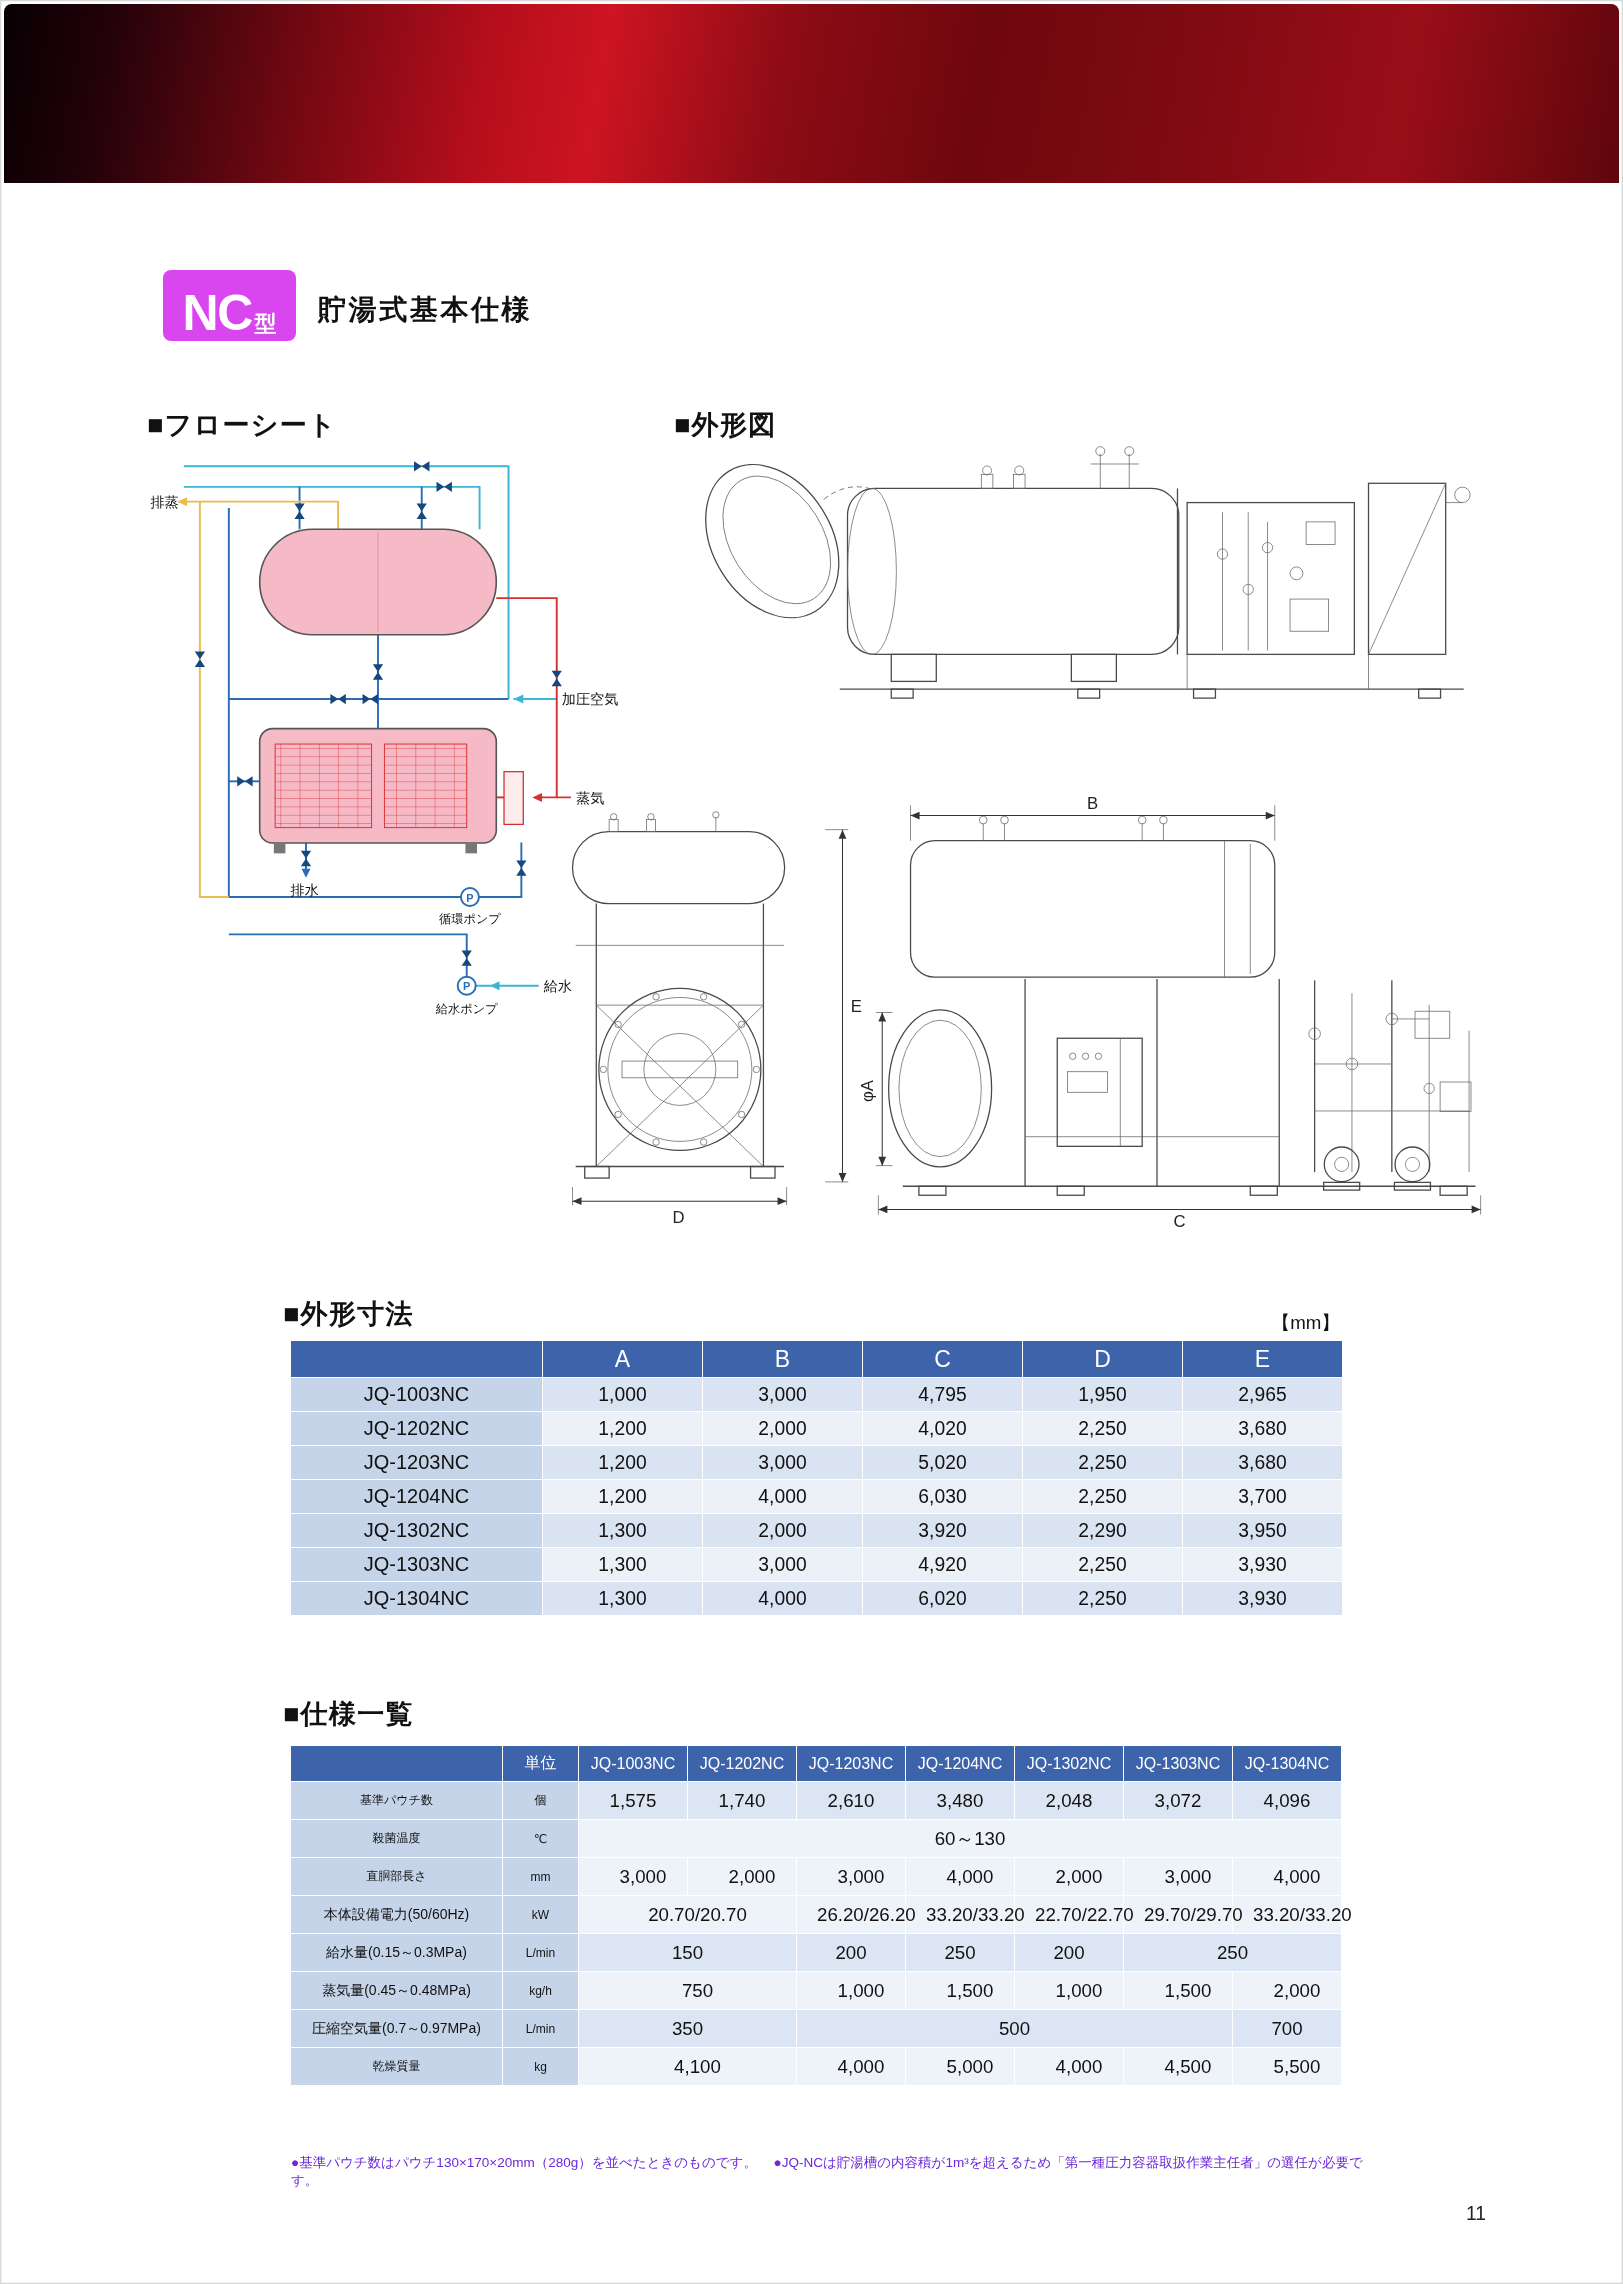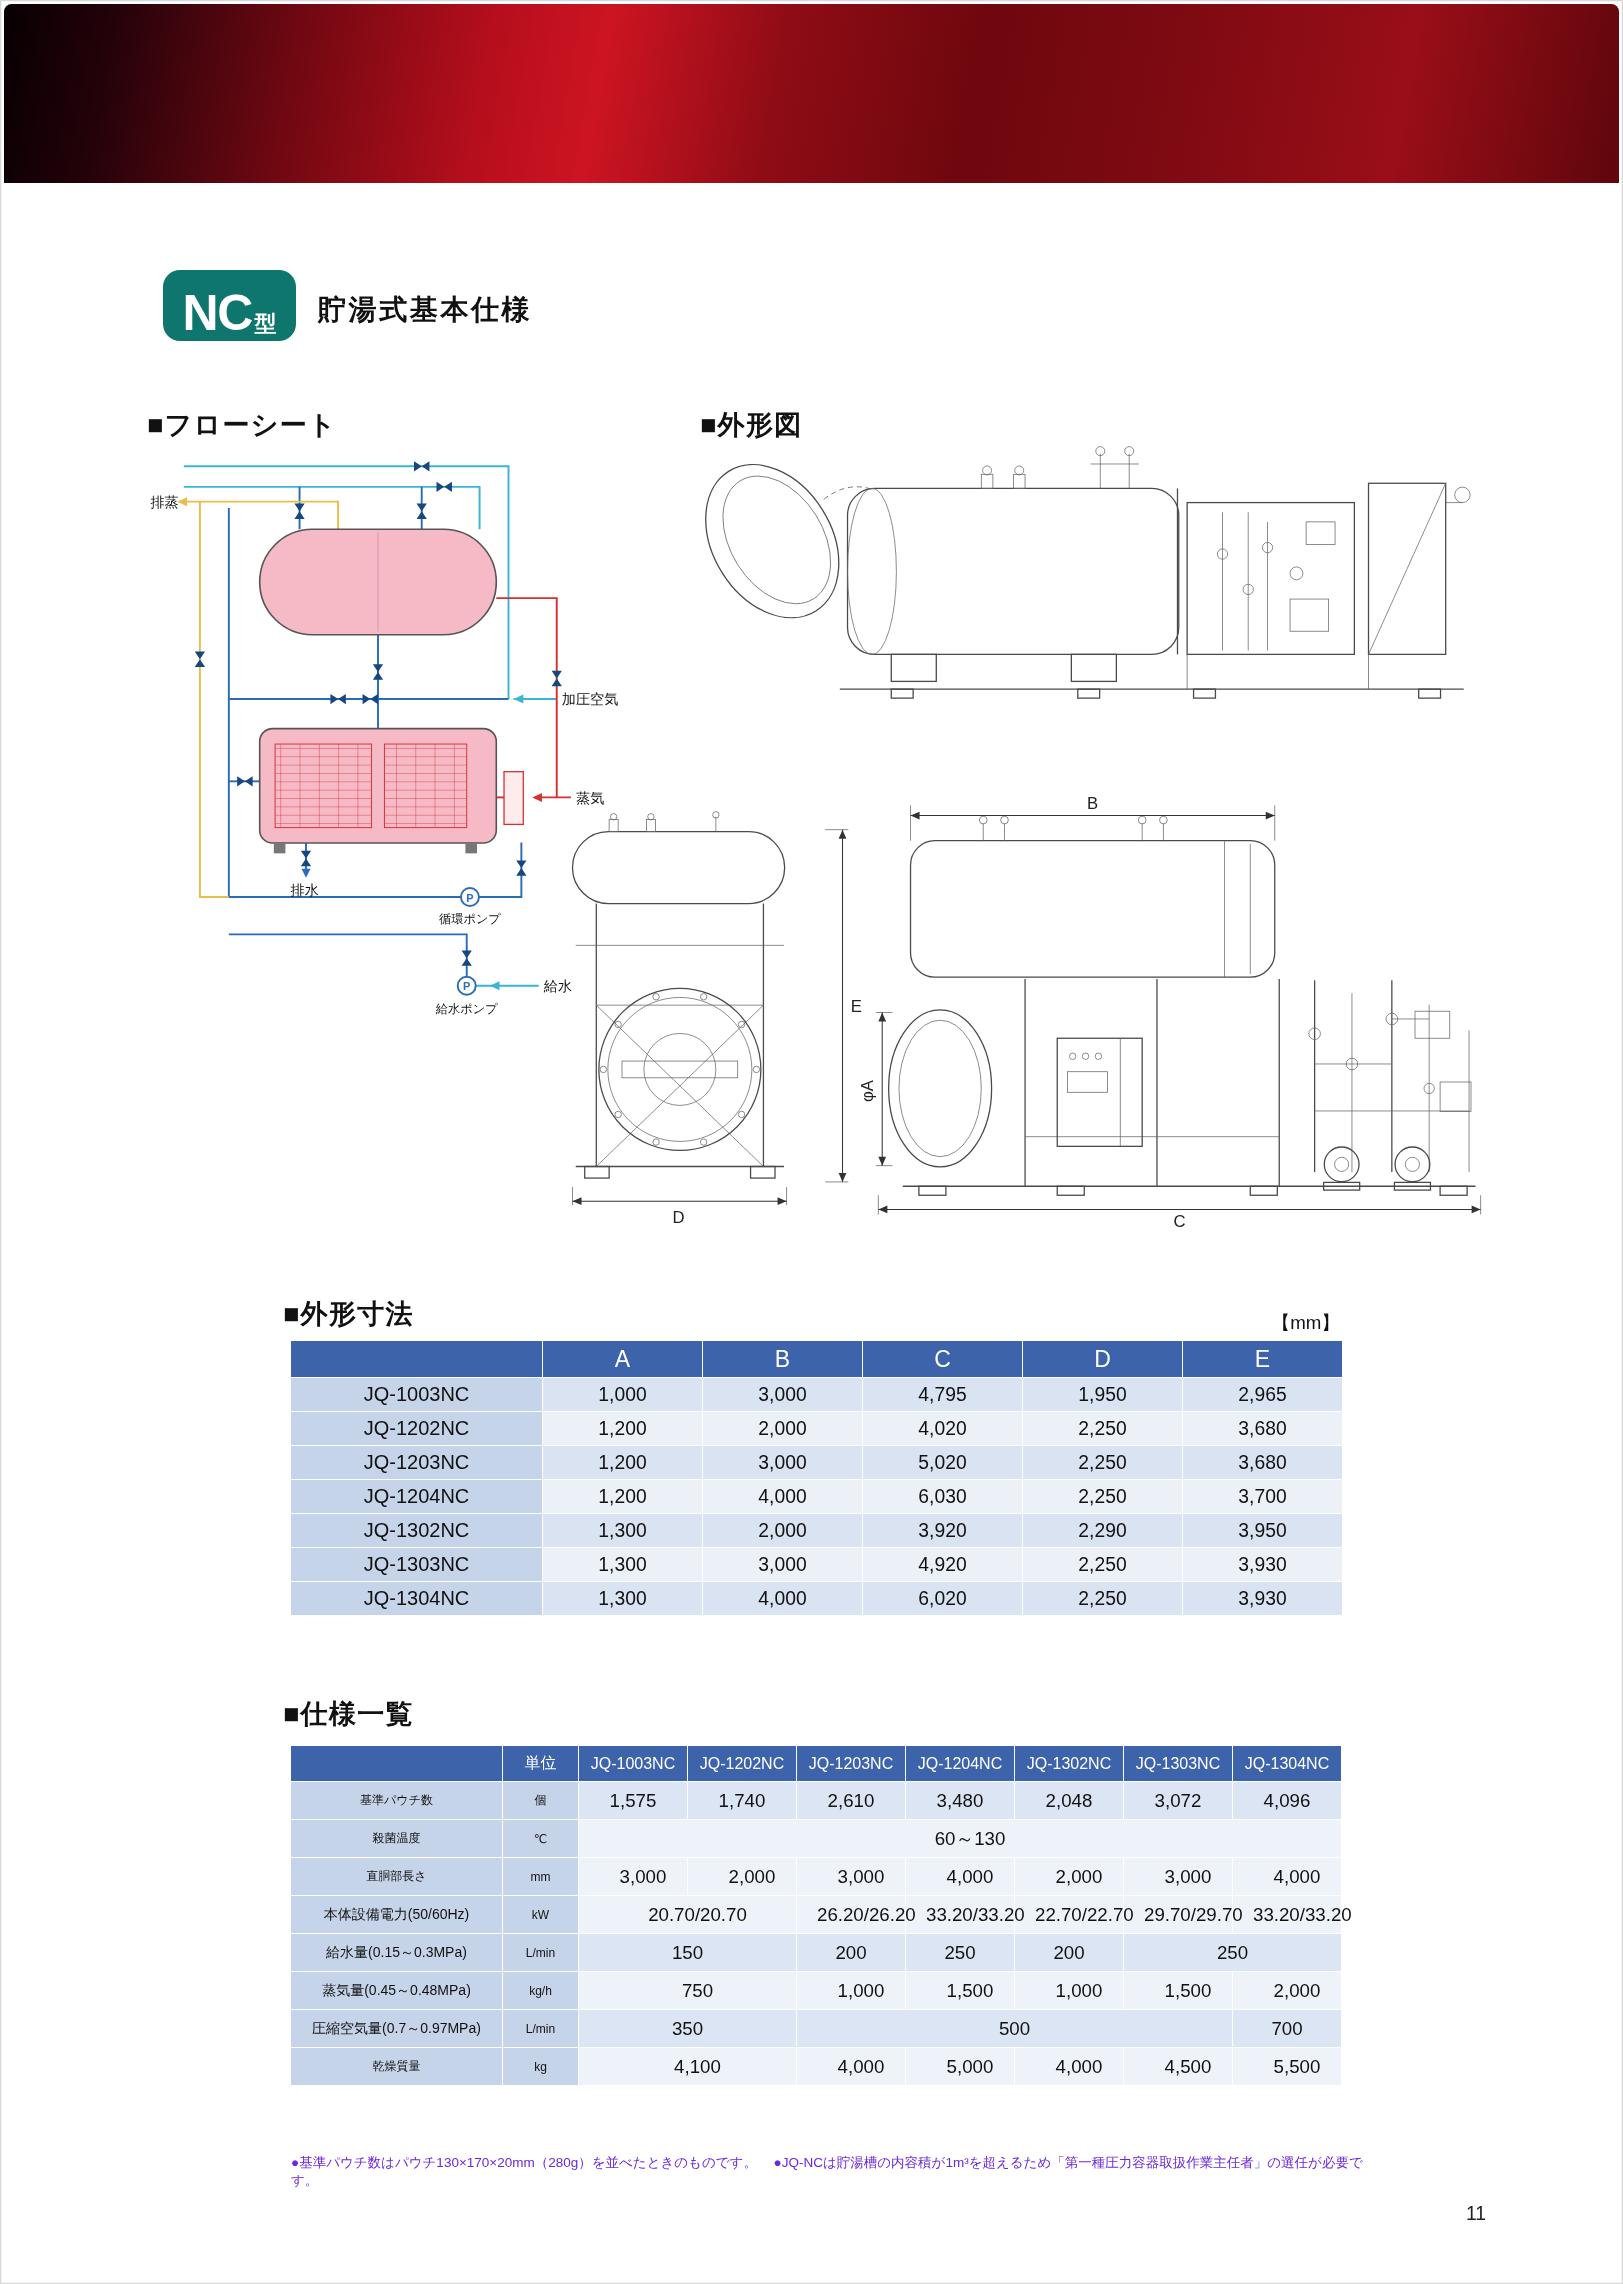--- a/index.html
+++ b/index.html
@@ -12,30 +12,30 @@
   .top-band{
     position:absolute;left:3.9px;right:3.9px;top:3.9px;height:179px;
     border-radius:7.7px 7.7px 0 0;
     background:linear-gradient(100deg,
       #070002 0%, #25020a 7%, #6e0811 18%, #b60e1c 30%, #cd1422 37%,
       #8e0c15 48%, #6f070e 60%, #7e0a12 72%, #9a0e18 86%, #5f060c 100%);
   }
   
   .badge{
     position:absolute;left:163px;top:270px;width:133px;height:71px;
-    background:#0f766e;border-radius:17px;color:#fff;
+    background:#d946ef;border-radius:8px;color:#fff;
     display:flex;align-items:flex-end;justify-content:center;padding-bottom:6.4px;box-sizing:border-box;
   }
   .badge .code{font-size:50px;font-weight:bold;line-height:.85;letter-spacing:-1.3px;}
   .badge .suffix{font-size:22px;font-weight:bold;margin-left:2.6px;line-height:1;}
   .doc-title{position:absolute;left:318px;top:291px;font-size:28px;font-weight:bold;letter-spacing:2.6px;}
   
   .sec{position:absolute;font-size:27px;font-weight:bold;letter-spacing:1.3px;}
   .sec.flow{left:147px;top:407px;}
-  .sec.gaikei{left:700px;top:407px;}
+  .sec.gaikei{left:674px;top:407px;}
   .sec.dims{left:283px;top:1296px;}
   .sec.specs{left:283px;top:1696px;}
   .mm-note{position:absolute;left:1242px;top:1310px;width:98px;text-align:right;font-size:18.7px;}
   
   svg{position:absolute;overflow:visible;}
   .flow-svg{left:145px;top:447px;}
   .dwg1{left:679px;top:438px;}
   .dwg2{left:550px;top:809px;}
   .dwg3{left:864px;top:786px;}
   .ln{fill:none;stroke:#4a4a4a;stroke-width:2;}

